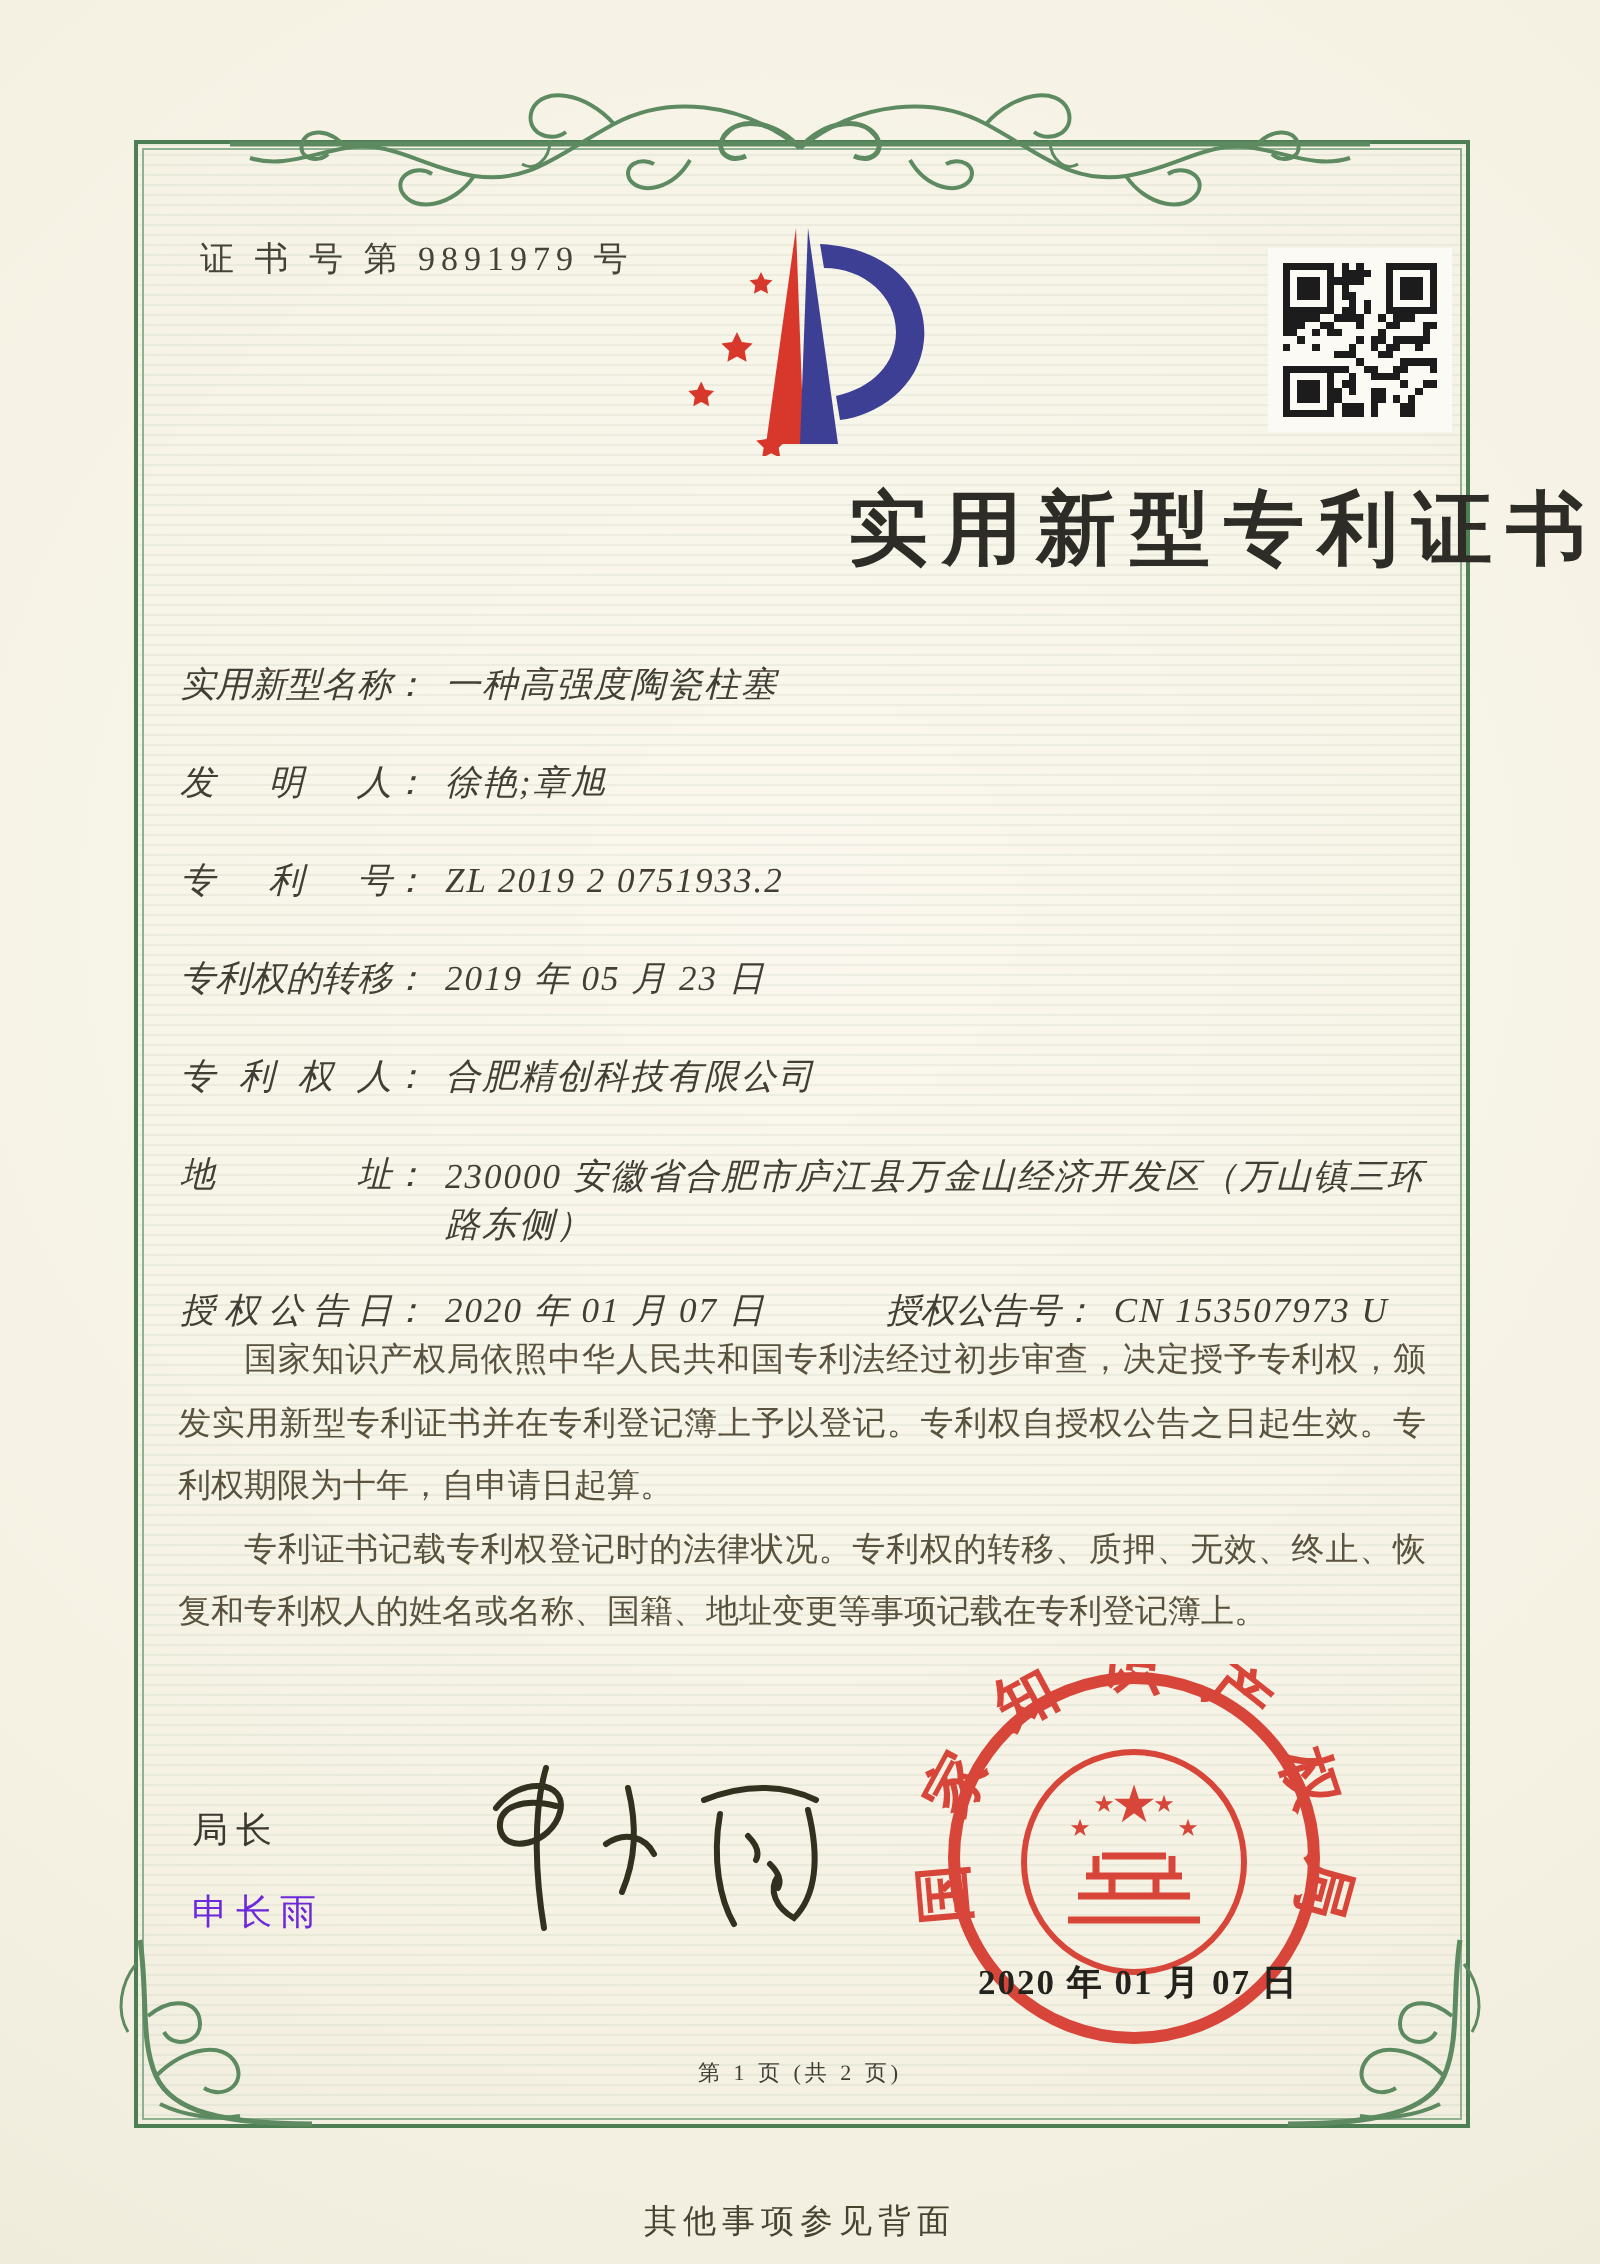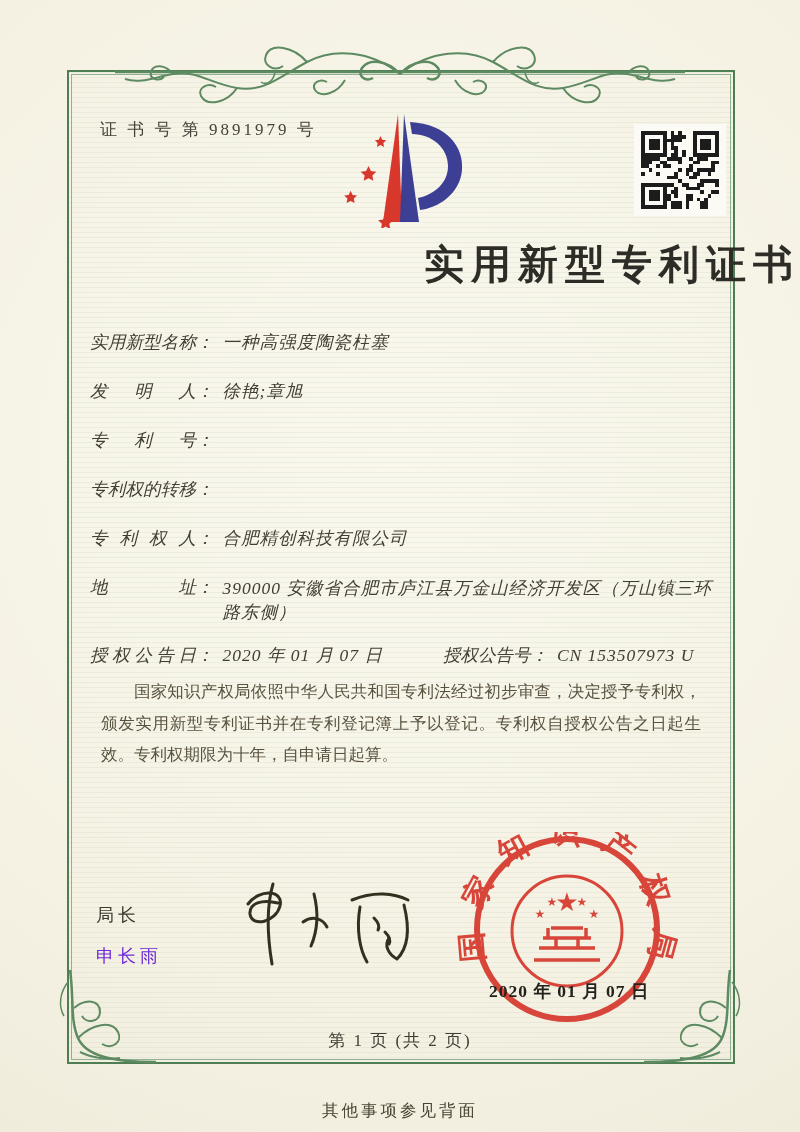--- a/index.html
+++ b/index.html
@@ -29,27 +29,27 @@
   }
   .fields{position:absolute;left:90px;top:331px;width:625px;font-size:17.5px;color:#413e35;}
   .frow{display:flex;margin-bottom:26px;line-height:23px;font-style:italic;}
   .frow.addr{margin-bottom:20px;}
   .flabel{flex:0 0 auto;width:106px;text-align:justify;text-align-last:justify;}
   .fcolon{flex:0 0 auto;padding-right:9px;}
   .fvalue{letter-spacing:1px;}
   .frow.addr .fvalue{flex:1;max-width:505px;line-height:24px;}
   .grant-right{margin-left:60px;display:flex;}
   .paras{position:absolute;left:89px;top:664px;width:624px;}
-  .paras p{margin:12px;text-indent:2em;font-size:16.5px;line-height:31.5px;text-align:justify;color:#58523f;}
+  .paras p{margin:0;text-indent:2em;font-size:16.5px;line-height:31.5px;text-align:justify;color:#58523f;}
   .signer-title{position:absolute;left:96px;top:903px;font-size:18px;letter-spacing:4px;color:#3b392f;}
   .signer-name{position:absolute;left:96px;top:944px;font-size:18px;letter-spacing:4px;color:#6d28d9;}
   .signature{position:absolute;left:218px;top:872px;}
   .seal{position:absolute;left:452px;top:832px;opacity:.93;}
   .seal-date{position:absolute;left:489px;top:979px;font-size:17.5px;font-weight:600;letter-spacing:1px;color:#23221c;}
-  .footer-page{position:absolute;left:0;right:0;top:1029px;text-align:center;font-size:17px;letter-spacing:2px;color:#3f3d34;}
+  .footer-page{position:absolute;left:0;right:0;top:1029px;text-align:center;font-size:11px;letter-spacing:2px;color:#3f3d34;}
   .back-note{position:absolute;left:0;right:0;top:1100px;text-align:center;font-size:16.5px;letter-spacing:3px;color:#474330;}
 </style>
 </head>
 <body>
 
 <div class="frame"></div>
 
 <svg class="flourish" style="left:115px;top:22px;" width="570" height="100" viewBox="0 0 570 100">
   <g stroke="#5d8a60" fill="none" stroke-width="2">
     <path d="M0,50 H570" stroke-width="2.5"></path>
@@ -238,49 +238,52 @@
     <span class="fvalue">一种高强度陶瓷柱塞</span>
   </div>
   <div class="frow">
     <span class="flabel">发明人</span>
       <span class="fcolon">：</span>
     <span class="fvalue">徐艳;章旭</span>
   </div>
   <div class="frow">
     <span class="flabel">专利号</span>
       <span class="fcolon">：</span>
+    <span class="fvalue">ZL 2019 2 0751933.2</span>
   </div>
   <div class="frow">
     <span class="flabel">专利权的转移</span>
       <span class="fcolon">：</span>
+    <span class="fvalue">2019 年 05 月 23 日</span>
   </div>
   <div class="frow">
     <span class="flabel">专利权人</span>
       <span class="fcolon">：</span>
     <span class="fvalue">合肥精创科技有限公司</span>
   </div>
   <div class="frow addr">
     <span class="flabel">地址</span>
       <span class="fcolon">：</span>
-    <span class="fvalue">390000  安徽省合肥市庐江县万金山经济开发区（万山镇三环路东侧）</span>
+    <span class="fvalue">230000  安徽省合肥市庐江县万金山经济开发区（万山镇三环路东侧）</span>
   </div>
   <div class="frow">
     <span class="flabel">授权公告日</span>
       <span class="fcolon">：</span>
     <span class="fvalue">2020 年 01 月 07 日</span>
     <span class="grant-right">
       <span>授权公告号</span>
         <span class="fcolon">：</span>
       <span class="fvalue">CN 153507973 U</span>
     </span>
   </div>
 </div>
 
 <div class="paras">
   <p>国家知识产权局依照中华人民共和国专利法经过初步审查，决定授予专利权，颁发实用新型专利证书并在专利登记簿上予以登记。专利权自授权公告之日起生效。专利权期限为十年，自申请日起算。</p>
+  <p>专利证书记载专利权登记时的法律状况。专利权的转移、质押、无效、终止、恢复和专利权人的姓名或名称、国籍、地址变更等事项记载在专利登记簿上。</p>
 </div>
 
 <div class="signer-title">局长</div>
 <div class="signer-name">申长雨</div>
 
 <svg class="signature" width="205" height="105" viewBox="0 0 205 105">
   <g stroke="#32301f" fill="none" stroke-width="3" stroke-linecap="round">
     <path d="M55,12 C48,36 50,68 54,92"></path>
     <path d="M30,32 C42,16 66,18 62,34 C58,50 34,56 32,42 C31,31 44,27 60,31"></path>
     <path d="M96,22 C101,42 99,60 93,74"></path>

